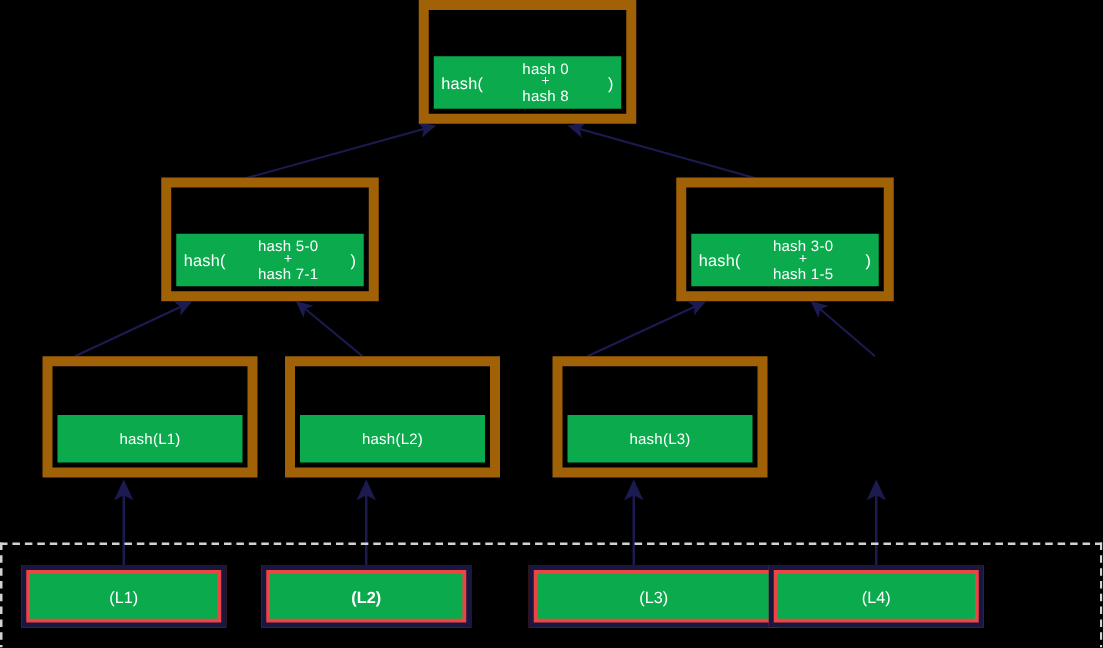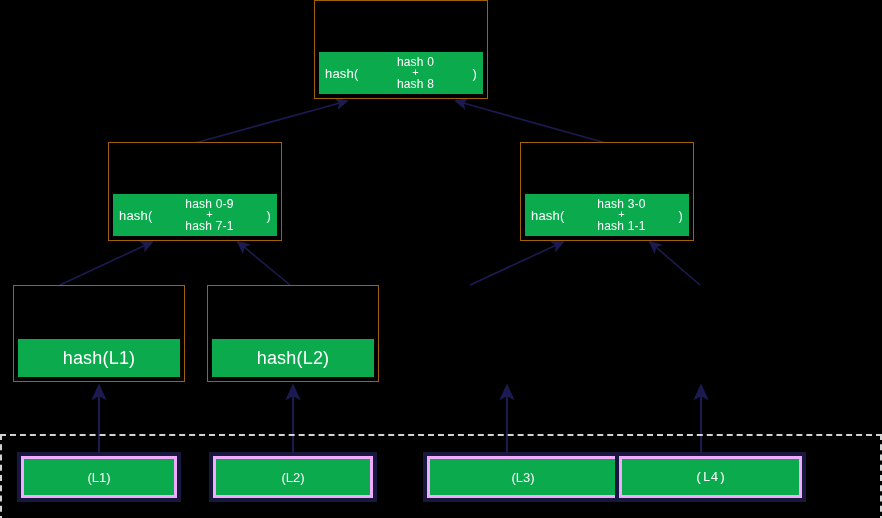--- a/index.html
+++ b/index.html
@@ -33,22 +33,23 @@
   .data-frame {
     position: absolute;
     border: 2px dashed #d2d2d2;
     background: transparent;
   }
 
   
   .node {
     position: absolute;
     box-sizing: border-box;
-    border: 1px solid #a16207;
+    border: 8px solid #a16207;
     background: #000000;
+    margin-left: 21px;
   }
   .node .band {
     position: absolute;
     left: 4px;
     right: 4px;
     bottom: 4px;
     height: 38px;
     background: #0bab4d;
     color: #ffffff;
     display: flex;
@@ -93,29 +94,29 @@
   }
   .formula .stack span {
     font-size: 12px;
     display: block;
   }
   .formula .stack .plus {
     font-size: 11px;
     margin: -1px 0;
   }
   .simple-label {
-    font-size: 18px;
+    font-size: 12px;
   }
 
   
   .data-block {
     position: absolute;
     box-sizing: border-box;
     border: 4px solid #171740;
-    background: #f0abfc;
+    background: #ef4444;
     padding: 3px;
   }
   .data-block .fill {
     width: 100%;
     height: 100%;
     background: #0bab4d;
     color: #ffffff;
     display: flex;
     align-items: center;
     justify-content: center;
@@ -162,76 +163,81 @@
         <span class="fn-close">)</span>
       </div>
     </div>
   </div>
 
   <div class="node tall" style="left:108px; top:142px; width:174px; height:99px;">
     <div class="band">
       <div class="formula">
         <span class="fn-open">hash(</span>
         <span class="stack">
-          <span>hash 0-9</span>
+          <span>hash 5-0</span>
           <span class="plus">+</span>
           <span>hash 7-1</span>
         </span>
         <span class="fn-close">)</span>
       </div>
     </div>
   </div>
 
   <div class="node tall" style="left:520px; top:142px; width:174px; height:99px;">
     <div class="band">
       <div class="formula">
         <span class="fn-open">hash(</span>
         <span class="stack">
           <span>hash 3-0</span>
           <span class="plus">+</span>
-          <span>hash 1-1</span>
+          <span>hash 1-5</span>
         </span>
         <span class="fn-close">)</span>
       </div>
     </div>
   </div>
 
   <div class="node" style="left:13px; top:285px; width:172px; height:97px;">
     <div class="band">
       <span class="simple-label">hash(L1)</span>
     </div>
   </div>
 
   <div class="node" style="left:207px; top:285px; width:172px; height:97px;">
     <div class="band">
       <span class="simple-label">hash(L2)</span>
     </div>
   </div>
 
+  <div class="node" style="left:421px; top:285px; width:172px; height:97px;">
+    <div class="band">
+      <span class="simple-label">hash(L3)</span>
+    </div>
+  </div>
 
 
   <div class="data-frame" style="left:0px; top:434px; width:878px; height:84px;"></div>
 
   <div class="data-block" style="left:17px; top:452px; width:164px; height:50px;">
     <div class="fill">
       <span>(L1)</span>
     </div>
   </div>
 
-  <div class="data-block" style="left:209px; top:452px; width:168px; height:50px;">
+  <div class="data-block" style="left:209px; top:452px; width:168px; height:50px;font-weight:bold;">
     <div class="fill">
       <span>(L2)</span>
     </div>
   </div>
 
   <div class="data-block" style="left:423px; top:452px; width:200px; height:50px;">
     <div class="fill">
       <span>(L3)</span>
     </div>
   </div>
 
-  <div class="data-block" style="left:615px; top:452px; width:191px; height:50px;font-family:Liberation Mono, monospace;">
+  <div class="data-block" style="left:615px; top:452px; width:172px; height:50px;">
     <div class="fill">
       <span>(L4)</span>
     </div>
   </div>
 
 </div>
 
 </body></html>

